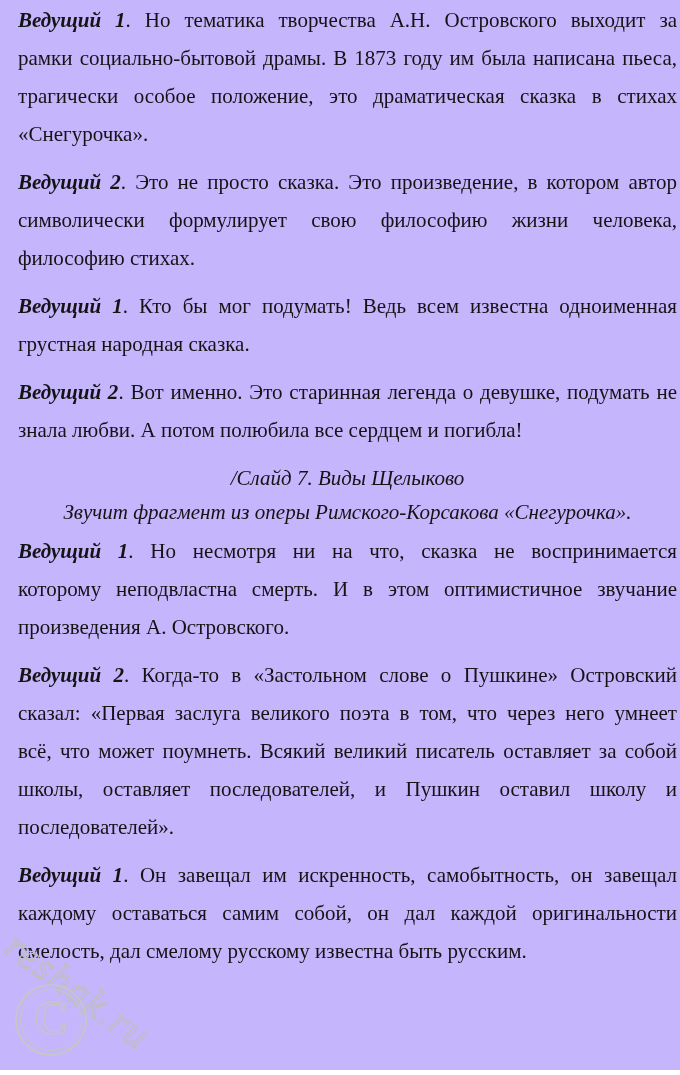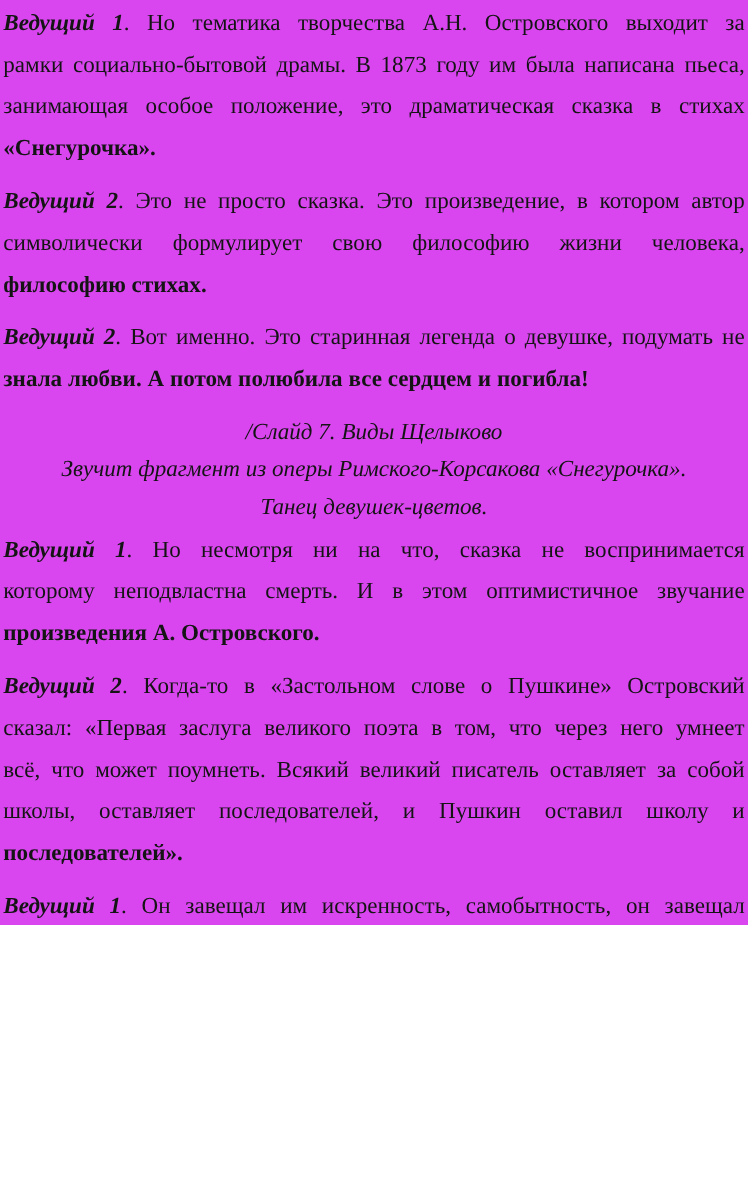--- a/index.html
+++ b/index.html
@@ -1,38 +1,38 @@
 <!DOCTYPE html>
 <html><head>
 <meta charset="utf-8">
 <style>
   html, body { margin: 0; padding: 0; background: #ffffff; }
   .page {
     position: relative;
     width: 680px;
-    height: 841px;
+    height: 1070px;
     overflow: hidden;
     box-sizing: border-box;
-    padding: 1px 3px 0 3px;
-    background: #d946ef;
+    padding: 1px 3px 0 18px;
+    background: #c4b5fd;
     font-family: "Liberation Serif", "DejaVu Serif", serif;
     font-size: 21px;
     color: #141414;
   }
   .para { margin: 0 0 10px 0; }
   .line {
     display: block;
     height: 38px;
     line-height: 38px;
     text-align: justify;
     text-align-last: justify;
     overflow: hidden;
     white-space: normal;
   }
-  .line.last { text-align-last: left; font-weight: bold; }
+  .line.last { text-align-last: left; }
   .spk { font-weight: bold; font-style: italic; }
   .stage { margin: 12px 0 3px 0; font-style: italic; }
   .stage .line {
     height: 34px;
     line-height: 34px;
     text-align-last: center;
   }
   
   .watermark {
     position: absolute;
@@ -83,40 +83,43 @@
   }
 </style>
 </head>
 <body>
 
 <div class="page">
 
   <div class="para">
     <span class="line"><span class="spk">Ведущий 1</span><span>. Но тематика творчества А.Н. Островского выходит за</span></span>
     <span class="line">рамки социально-бытовой драмы. В 1873 году им была написана пьеса,</span>
-    <span class="line">занимающая особое положение, это драматическая сказка в стихах</span>
+    <span class="line">трагически особое положение, это драматическая сказка в стихах</span>
     <span class="line last">«Снегурочка».</span>
   </div>
 
   <div class="para">
     <span class="line"><span class="spk">Ведущий 2</span><span>. Это не просто сказка. Это произведение, в котором автор</span></span>
     <span class="line">символически формулирует свою философию жизни человека,</span>
     <span class="line last">философию стихах.</span>
   </div>
 
+  <div class="para">
+    <span class="line"><span class="spk">Ведущий 1</span><span>. Кто бы мог подумать! Ведь всем известна одноименная</span></span>
+    <span class="line last">грустная народная сказка.</span>
+  </div>
 
   <div class="para">
     <span class="line"><span class="spk">Ведущий 2</span><span>. Вот именно. Это старинная легенда о девушке, подумать не</span></span>
     <span class="line last">знала любви. А потом полюбила все сердцем и погибла!</span>
   </div>
 
   <div class="para stage">
     <span class="line">/Слайд 7. Виды Щелыково</span>
     <span class="line">Звучит фрагмент из оперы Римского-Корсакова «Снегурочка».</span>
-    <span class="line">Танец девушек-цветов.</span>
   </div>
 
   <div class="para">
     <span class="line"><span class="spk">Ведущий 1</span><span>. Но несмотря ни на что, сказка не воспринимается</span></span>
     <span class="line">которому неподвластна смерть. И в этом оптимистичное звучание</span>
     <span class="line last">произведения А. Островского.</span>
   </div>
 
   <div class="para">
     <span class="line"><span class="spk">Ведущий 2</span><span>. Когда-то в «Застольном слове о Пушкине» Островский</span></span>

